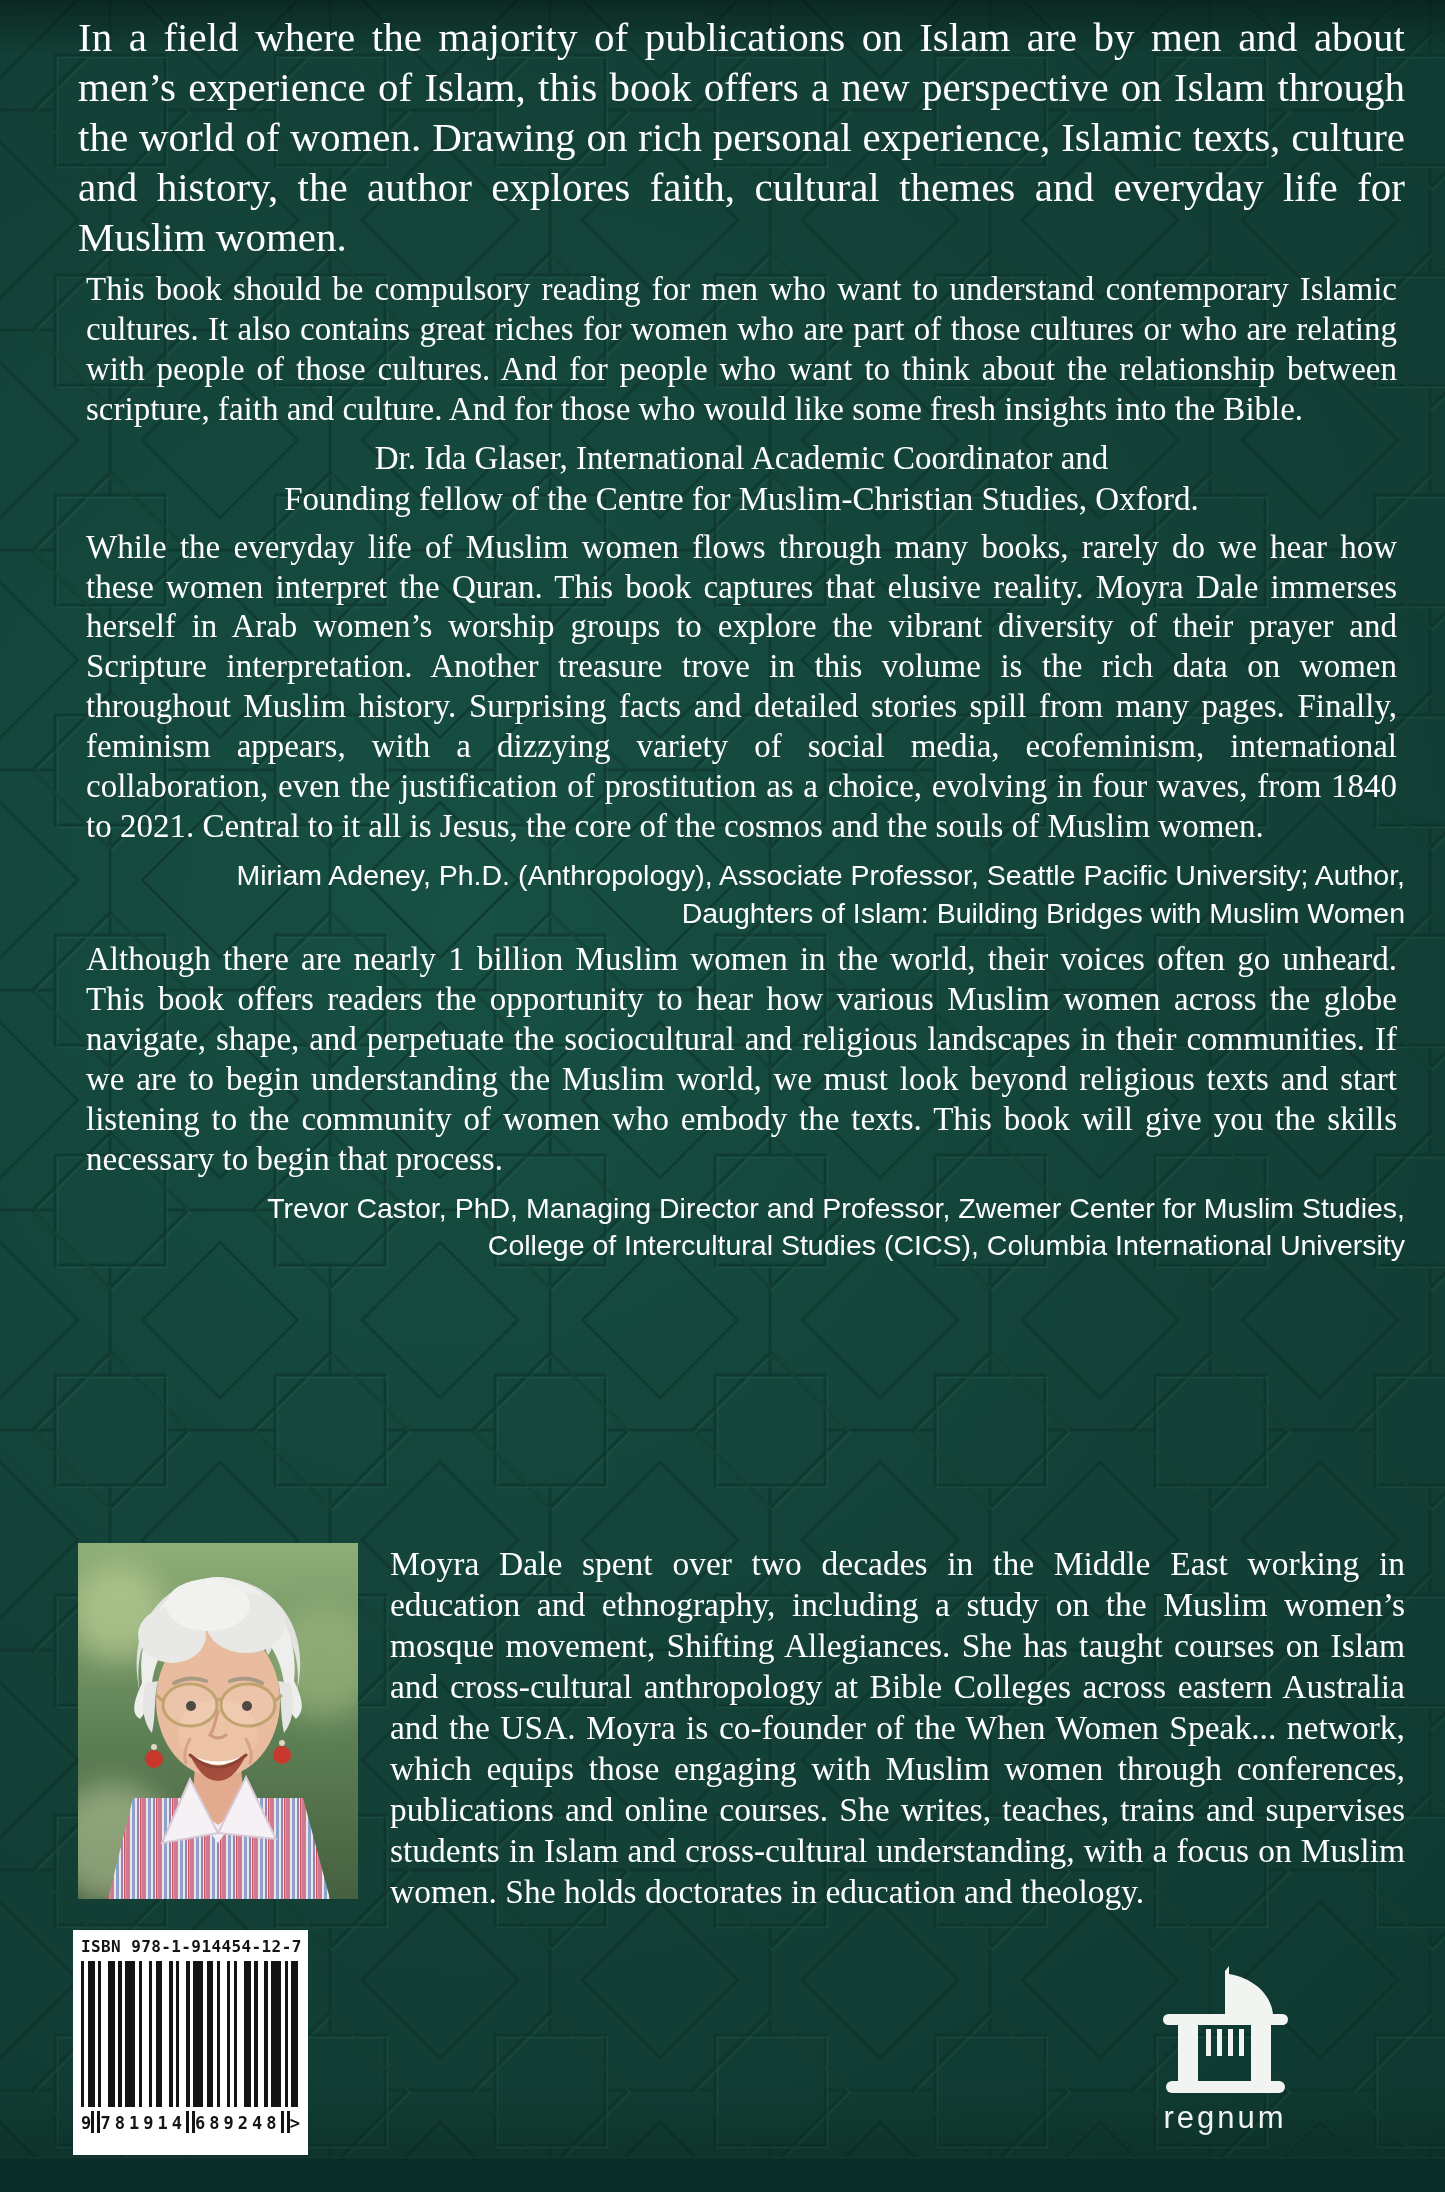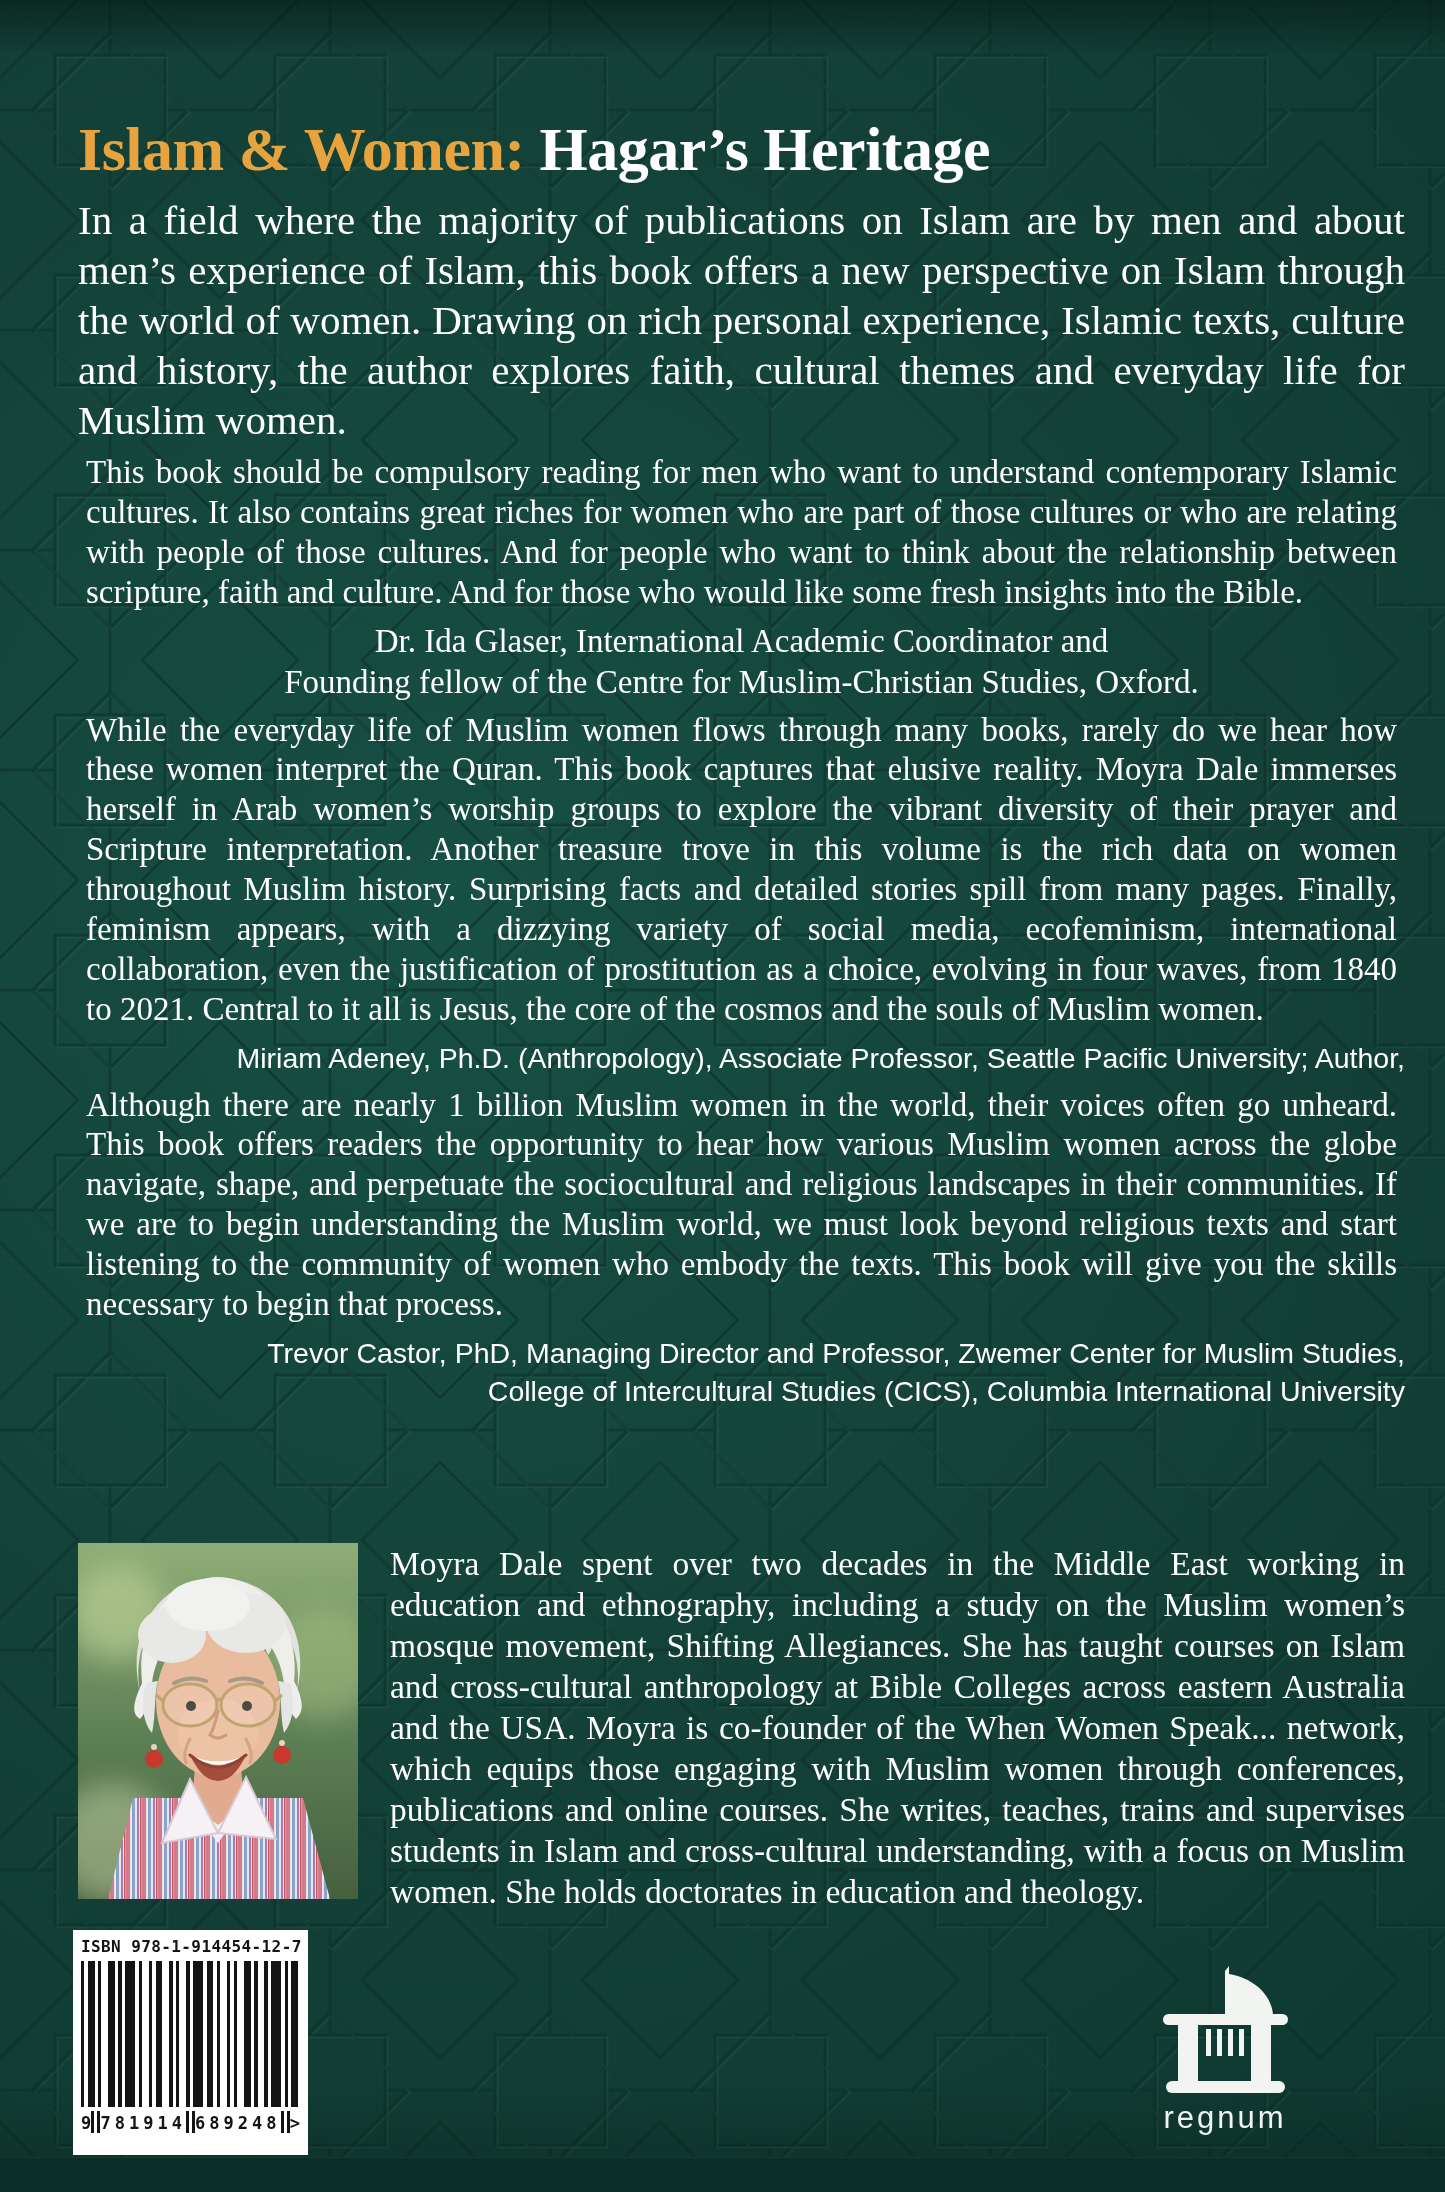--- a/index.html
+++ b/index.html
@@ -114,35 +114,33 @@
           <rect x="55" y="55" width="110" height="110" transform="rotate(45 110 110)"></rect>
         </g>
       </pattern>
     </defs>
     <rect width="1445" height="2158" fill="url(#geo)"></rect>
   </svg>
   <div class="edge-shade"></div>
 
   <div class="content">
 
-    <h1 class="title">
-      <span class="accent">Islam &amp; Women:</span><span class="rest"> Hagar’s Heritage</span>
-    </h1>
 
     <p class="body-text">In a field where the majority of publications on Islam are by men and about men’s experience of Islam, this book offers a new perspective on Islam through the world of women. Drawing on rich personal experience, Islamic texts, culture and history, the author explores faith, cultural themes and everyday life for Muslim women.</p>
 
     <p class="quote q1">This book should be compulsory reading for men who want to understand contemporary Islamic cultures. It also contains great riches for women who are part of those cultures or who are relating with people of those cultures. And for people who want to think about the relationship between scripture, faith and culture.  And for those who would like some fresh insights into the Bible.</p>
     <div class="attr-serif">
       <div>Dr. Ida Glaser, International Academic Coordinator and</div>
       <div>Founding fellow of the Centre for Muslim-Christian Studies, Oxford.</div>
     </div>
 
     <p class="quote q2">While the everyday life of Muslim women flows through many books, rarely do we hear how these women interpret the Quran. This book captures that elusive reality. Moyra Dale immerses herself in Arab women’s worship groups to explore the vibrant diversity of their prayer and Scripture interpretation.  Another treasure trove in this volume is the rich data on women throughout Muslim history. Surprising facts and detailed stories spill from many pages. Finally, feminism appears, with a dizzying variety of social media, ecofeminism, international collaboration, even the justification of prostitution as a choice, evolving in four waves, from 1840 to 2021. Central to it all is Jesus, the core of the cosmos and the souls of Muslim women.</p>
     <div class="attr-sans">
       <div>Miriam Adeney, Ph.D. (Anthropology), Associate Professor, Seattle Pacific University; Author,</div>
+      <div>Daughters of Islam: Building Bridges with Muslim Women</div>
     </div>
 
     <p class="quote q3">Although there are nearly 1 billion Muslim women in the world, their voices often go unheard. This book offers readers the opportunity to hear how various Muslim women across the globe navigate, shape, and perpetuate the sociocultural and religious landscapes in their communities. If we are to begin understanding the Muslim world, we must look beyond religious texts and start listening to the community of women who embody the texts. This book will give you the skills necessary to begin that process.</p>
     <div class="attr-sans">
       <div>Trevor Castor, PhD, Managing Director and Professor, Zwemer Center for Muslim Studies,</div>
       <div>College of Intercultural Studies (CICS), Columbia International University</div>
     </div>
   </div>
 
   <div class="author-section">

